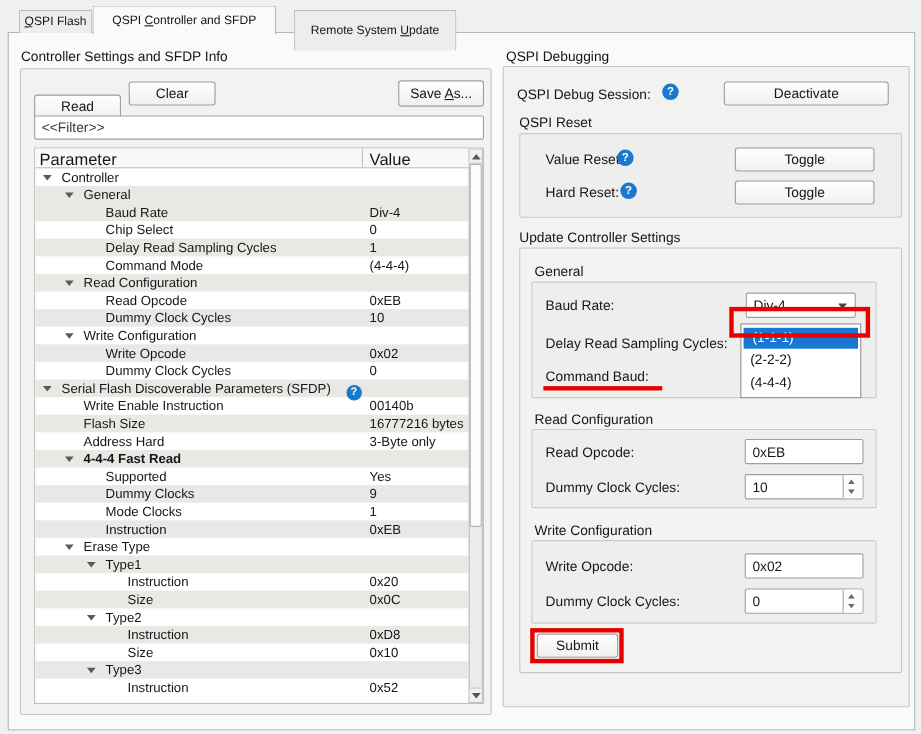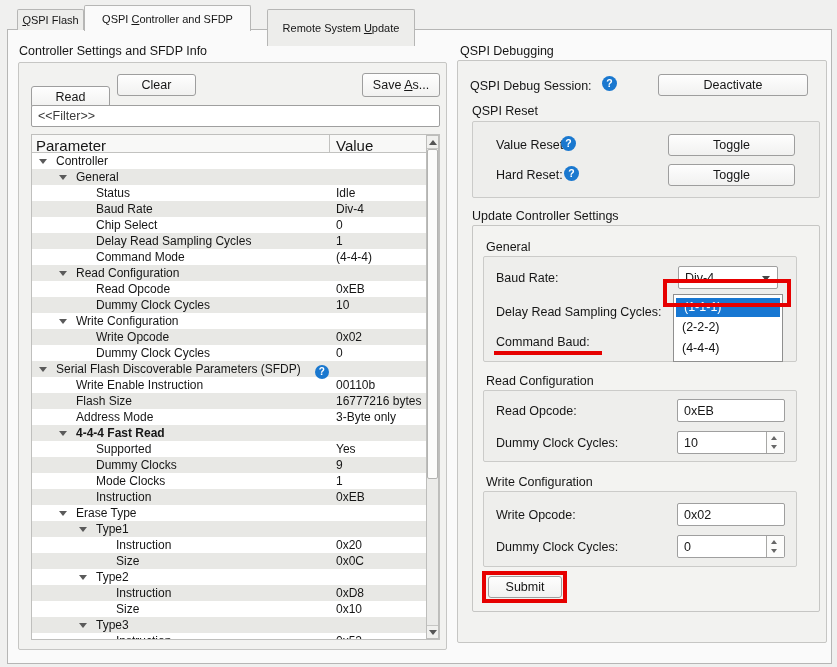--- a/index.html
+++ b/index.html
@@ -89,35 +89,34 @@
 
   <div id="tree-table" style="left:31px;top:134px;width:409px;height:506px;">
     <div id="tree-header" style="width:395px;">
       <span class="abs" style="left:4px;top:2px;">Parameter</span>
       <span class="abs" style="left:304px;top:2px;">Value</span>
       <div class="abs" style="left:297px;top:0;width:1px;height:17px;background:#c2c2c0;"></div>
     </div>
     <div id="tree-body">
         <div class="trow"><span class="tri" style="left: 7px;"></span><span style="padding-left: 24px;">Controller</span><span class="vcell"></span></div>
         <div class="trow alt"><span class="tri" style="left: 27px;"></span><span style="padding-left: 44px;">General</span><span class="vcell"></span></div>
-        <div class="trow"><span style="padding-left: 64px;">Status</span><span class="vcell">Idle</span></div>
         <div class="trow alt"><span style="padding-left: 64px;">Baud Rate</span><span class="vcell">Div-4</span></div>
         <div class="trow"><span style="padding-left: 64px;">Chip Select</span><span class="vcell">0</span></div>
         <div class="trow alt"><span style="padding-left: 64px;">Delay Read Sampling Cycles</span><span class="vcell">1</span></div>
         <div class="trow"><span style="padding-left: 64px;">Command Mode</span><span class="vcell">(4-4-4)</span></div>
         <div class="trow alt"><span class="tri" style="left: 27px;"></span><span style="padding-left: 44px;">Read Configuration</span><span class="vcell"></span></div>
         <div class="trow"><span style="padding-left: 64px;">Read Opcode</span><span class="vcell">0xEB</span></div>
         <div class="trow alt"><span style="padding-left: 64px;">Dummy Clock Cycles</span><span class="vcell">10</span></div>
         <div class="trow"><span class="tri" style="left: 27px;"></span><span style="padding-left: 44px;">Write Configuration</span><span class="vcell"></span></div>
         <div class="trow alt"><span style="padding-left: 64px;">Write Opcode</span><span class="vcell">0x02</span></div>
         <div class="trow"><span style="padding-left: 64px;">Dummy Clock Cycles</span><span class="vcell">0</span></div>
         <div class="trow alt"><span class="tri" style="left: 7px;"></span><span style="padding-left: 24px;">Serial Flash Discoverable Parameters (SFDP)</span><span class="rowhelp">?</span><span class="vcell"></span></div>
-        <div class="trow"><span style="padding-left: 44px;">Write Enable Instruction</span><span class="vcell">00110b</span></div>
+        <div class="trow"><span style="padding-left: 44px;">Write Enable Instruction</span><span class="vcell">00140b</span></div>
         <div class="trow alt"><span style="padding-left: 44px;">Flash Size</span><span class="vcell">16777216 bytes</span></div>
-        <div class="trow"><span style="padding-left: 44px;">Address Mode</span><span class="vcell">3-Byte only</span></div>
+        <div class="trow"><span style="padding-left: 44px;">Address Hard</span><span class="vcell">3-Byte only</span></div>
         <div class="trow alt"><span class="tri" style="left: 27px;"></span><span style="padding-left: 44px; font-weight: bold;">4-4-4 Fast Read</span><span class="vcell"></span></div>
         <div class="trow"><span style="padding-left: 64px;">Supported</span><span class="vcell">Yes</span></div>
         <div class="trow alt"><span style="padding-left: 64px;">Dummy Clocks</span><span class="vcell">9</span></div>
         <div class="trow"><span style="padding-left: 64px;">Mode Clocks</span><span class="vcell">1</span></div>
         <div class="trow alt"><span style="padding-left: 64px;">Instruction</span><span class="vcell">0xEB</span></div>
         <div class="trow"><span class="tri" style="left: 27px;"></span><span style="padding-left: 44px;">Erase Type</span><span class="vcell"></span></div>
         <div class="trow alt"><span class="tri" style="left: 47px;"></span><span style="padding-left: 64px;">Type1</span><span class="vcell"></span></div>
         <div class="trow"><span style="padding-left: 84px;">Instruction</span><span class="vcell">0x20</span></div>
         <div class="trow alt"><span style="padding-left: 84px;">Size</span><span class="vcell">0x0C</span></div>
         <div class="trow"><span class="tri" style="left: 47px;"></span><span style="padding-left: 64px;">Type2</span><span class="vcell"></span></div>

